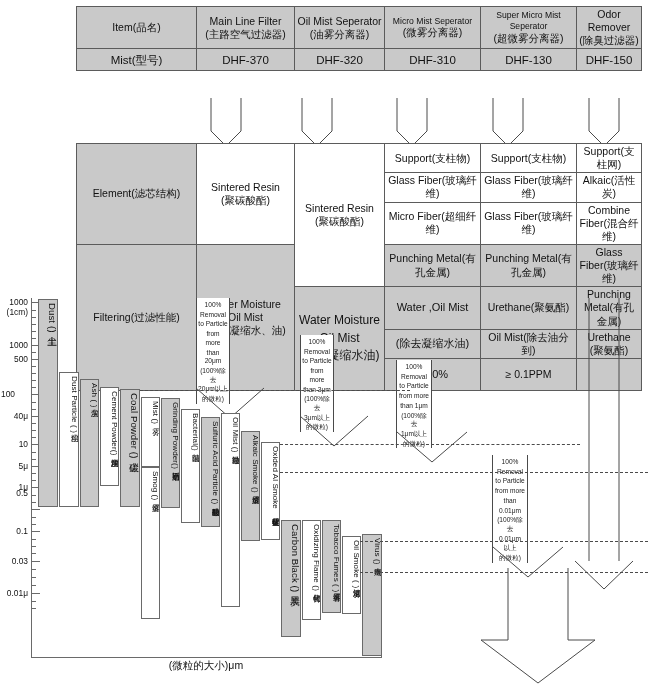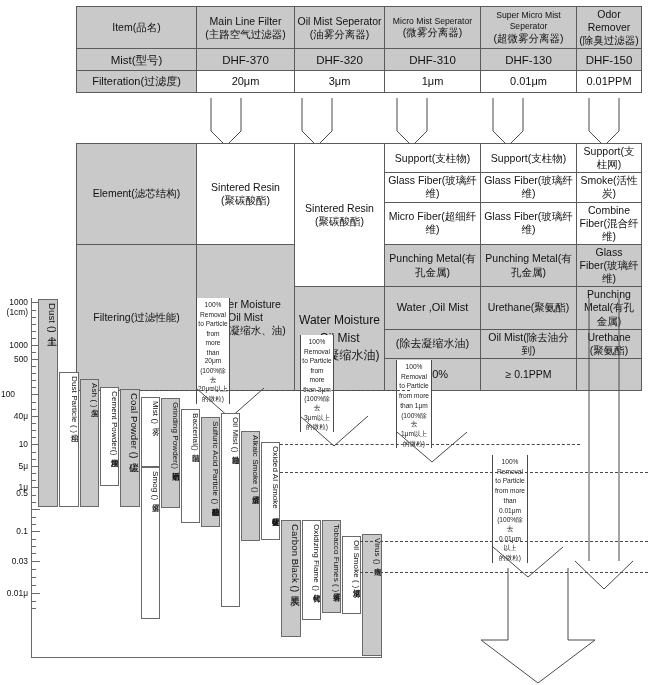--- a/index.html
+++ b/index.html
@@ -138,28 +138,20 @@
       </td>
     </tr>
     <tr>
       <td class="gray r2">Mist(型号)</td>
       <td class="gray r2">DHF-370</td>
       <td class="gray r2">DHF-320</td>
       <td class="gray r2">DHF-310</td>
       <td class="gray r2">DHF-130</td>
       <td class="gray r2">DHF-150</td>
     </tr>
-    <tr>
-      <td class="gray r3">Filteration(过滤度)</td>
-      <td class="white r3">20μm</td>
-      <td class="white r3">3μm</td>
-      <td class="white r3">1μm</td>
-      <td class="white r3">0.01μm</td>
-      <td class="white r3">0.01PPM</td>
-    </tr>
   </tbody>
     </table>
 
   <svg class="stage" style="pointer-events:none" width="648" height="685">
 
     <g stroke="#4a4a4a" stroke-width="1" fill="none">
       <path d="M211,98 L211,131 L226,146 L241,131 L241,98"></path>
       <path d="M302,98 L302,131 L317,146 L332,131 L332,98"></path>
       <path d="M397,98 L397,131 L412,146 L427,131 L427,98"></path>
       <path d="M493,98 L493,131 L508,146 L523,131 L523,98"></path>
@@ -179,21 +171,21 @@
         <div>Sintered Resin</div>
         <div>(聚碳酸酯)</div>
       </td>
       <td class="white tiny8" style="width:96px;height:20px">Support(支柱物)</td>
       <td class="white tiny8" style="width:96px;height:20px">Support(支柱物)</td>
       <td class="white tiny8" style="height:20px">Support(支柱网)</td>
     </tr>
     <tr>
       <td class="white tiny8" style="height:20px">Glass Fiber(玻璃纤维)</td>
       <td class="white tiny8" style="height:20px">Glass Fiber(玻璃纤维)</td>
-      <td class="white tiny8" style="height:20px">Smoke(活性炭)</td>
+      <td class="white tiny8" style="height:20px">Alkaic(活性炭)</td>
     </tr>
     <tr>
       <td class="white tiny" style="height:20px">Micro Fiber(超细纤维)</td>
       <td class="white tiny8" style="height:20px">Glass Fiber(玻璃纤维)</td>
       <td class="white tiny" style="height:20px">Combine Fiber(混合纤维)</td>
     </tr>
     <tr>
       <td class="gray" rowspan="5">Filtering(过滤性能)</td>
       <td class="gray big" rowspan="5">
         <div>Water Moisture</div>
@@ -456,15 +448,16 @@
 
     <div class="dashed" style="left:140px; top:94px;  width:270px;"></div>
     <div class="dashed" style="left:280px; top:148px; width:300px;"></div>
     <div class="dashed" style="left:280px; top:176px; width:368px;"></div>
     <div class="dashed" style="left:360px; top:245px; width:288px;"></div>
     <div class="dashed" style="left:360px; top:276px; width:288px;"></div>
 
     <div id="baseline" style="left:31px; top:361px; width:350px;"></div>
     <div class="vrule" style="left:31px; top:318px; height:44px;"></div>
     <div class="vrule" style="left:381px; top:318px; height:44px;"></div>
+    <div id="bottom-caption" style="left:31px; top:363px; width:350px;">(微粒的大小)μm</div>
   </div>
 
 </div>
 
 </body></html>

